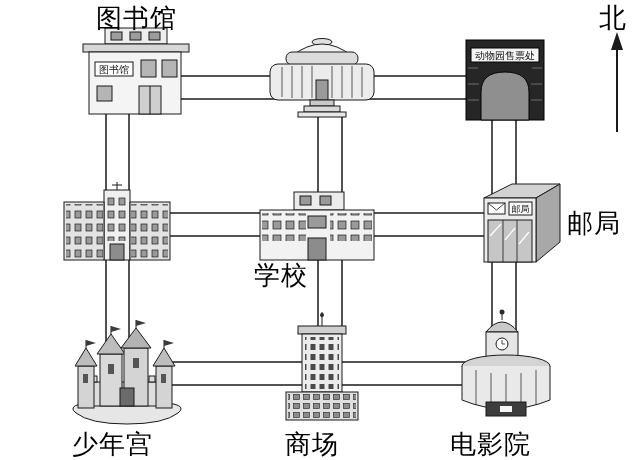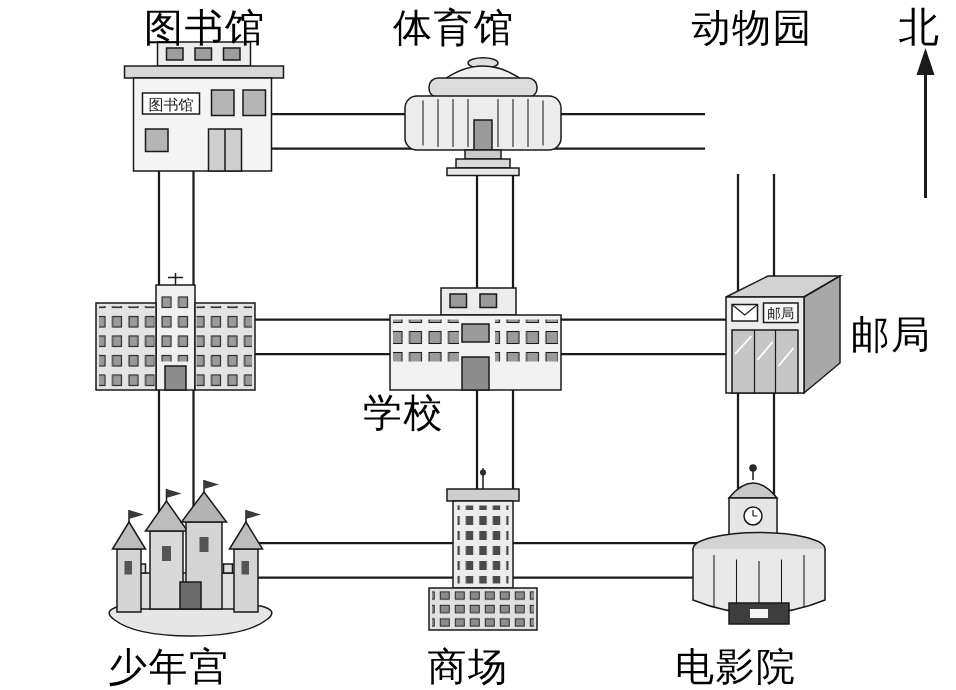--- a/index.html
+++ b/index.html
@@ -106,20 +106,34 @@
       <line x1="76" y1="30" x2="76" y2="62" stroke="#1a1a1a" stroke-width="0.7"></line>
       <line x1="86" y1="30" x2="86" y2="62" stroke="#1a1a1a" stroke-width="0.7"></line>
       <line x1="96" y1="31" x2="96" y2="61" stroke="#1a1a1a" stroke-width="0.7"></line>
       <rect x="50" y="44" width="12" height="20" fill="#9a9a9a" stroke="#1a1a1a"></rect>
       <rect x="44" y="64" width="24" height="6" fill="#c9c9c9" stroke="#1a1a1a"></rect>
       <rect x="38" y="70" width="36" height="6" fill="#d9d9d9" stroke="#1a1a1a"></rect>
       <rect x="32" y="76" width="48" height="5" fill="#e7e7e7" stroke="#1a1a1a"></rect>
     </svg>
   </div>
 
+  <div class="building" style="left:464px;top:38px">
+    <svg width="82" height="84" viewBox="0 0 82 84">
+      <rect x="2" y="2" width="78" height="80" fill="#262626" stroke="#000"></rect>
+      <rect x="7" y="10" width="68" height="14" fill="#f5f5f5" stroke="#000"></rect>
+      <text x="41" y="21" font-size="10" text-anchor="middle" fill="#111">动物园售票处</text>
+      <path d="M17 82 L17 54 Q17 34 41 34 Q65 34 65 54 L65 82 Z" fill="#8f8f8f" stroke="#000"></path>
+      <line x1="4" y1="30" x2="14" y2="30" stroke="#6e6e6e"></line>
+      <line x1="68" y1="30" x2="78" y2="30" stroke="#6e6e6e"></line>
+      <line x1="4" y1="46" x2="15" y2="46" stroke="#6e6e6e"></line>
+      <line x1="67" y1="46" x2="78" y2="46" stroke="#6e6e6e"></line>
+      <line x1="4" y1="62" x2="15" y2="62" stroke="#6e6e6e"></line>
+      <line x1="67" y1="62" x2="78" y2="62" stroke="#6e6e6e"></line>
+    </svg>
+  </div>
 
   <div class="building" style="left:62px;top:182px">
     <svg width="110" height="80" viewBox="0 0 110 80">
       <defs>
         <pattern id="hw" width="11" height="13" patternUnits="userSpaceOnUse">
           <rect x="2" y="3" width="6" height="7" fill="#9a9a9a" stroke="#1a1a1a" stroke-width="0.7"></rect>
         </pattern>
       </defs>
       <line x1="55" y1="0" x2="55" y2="8" stroke="#1a1a1a"></line>
       <line x1="50" y1="3" x2="60" y2="3" stroke="#1a1a1a"></line>
@@ -234,22 +248,20 @@
       <line x1="35" y1="65" x2="35" y2="101" stroke="#1a1a1a" stroke-width="0.7"></line>
       <line x1="50" y1="66" x2="50" y2="103" stroke="#1a1a1a" stroke-width="0.7"></line>
       <line x1="65" y1="65" x2="65" y2="101" stroke="#1a1a1a" stroke-width="0.7"></line>
       <line x1="80" y1="62" x2="80" y2="97" stroke="#1a1a1a" stroke-width="0.7"></line>
       <rect x="30" y="94" width="40" height="14" fill="#3d3d3d" stroke="#1a1a1a"></rect>
       <rect x="44" y="98" width="12" height="6" fill="#f5f5f5"></rect>
     </svg>
   </div>
 
   <div class="label" style="left:96px;top:1px">图书馆</div>
-  <div class="label" style="left:262px;top:1px">体育馆</div>
-  <div class="label" style="left:461px;top:1px">动物园</div>
   <div class="label north" style="left:599px;top:0px">北</div>
-  <div class="label" style="left:242px;top:258px">学校</div>
+  <div class="label" style="left:254px;top:258px">学校</div>
   <div class="label" style="left:567px;top:206px">邮局</div>
   <div class="label" style="left:72px;top:427px">少年宫</div>
   <div class="label" style="left:285px;top:427px">商场</div>
   <div class="label" style="left:450px;top:427px">电影院</div>
 
 </div>
 
 </body></html>

